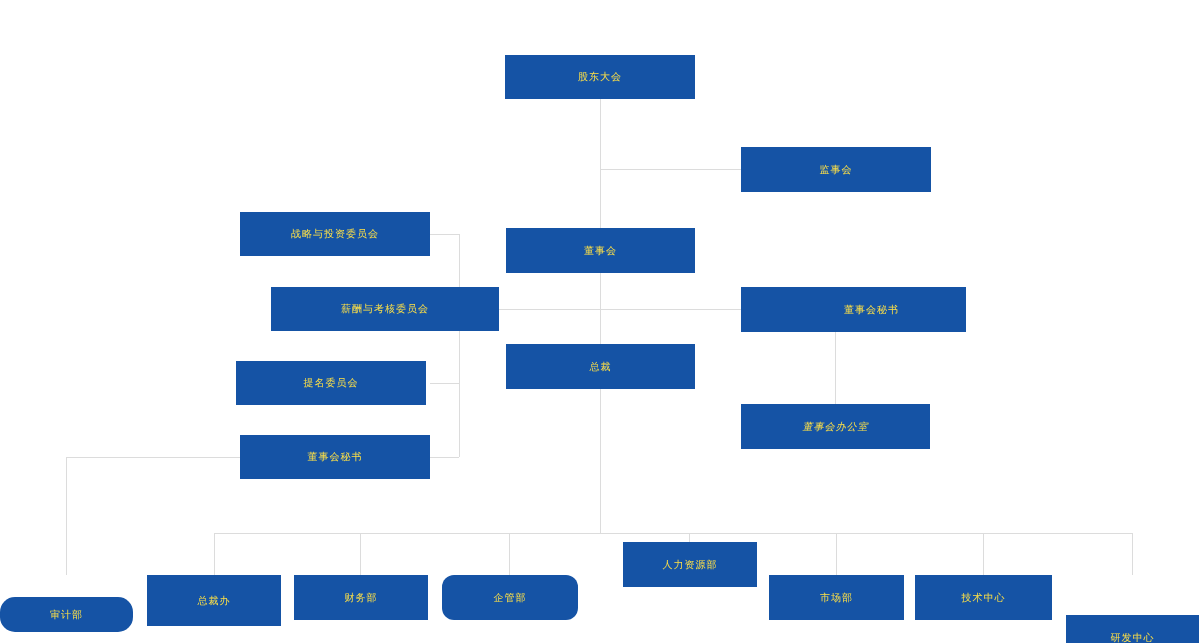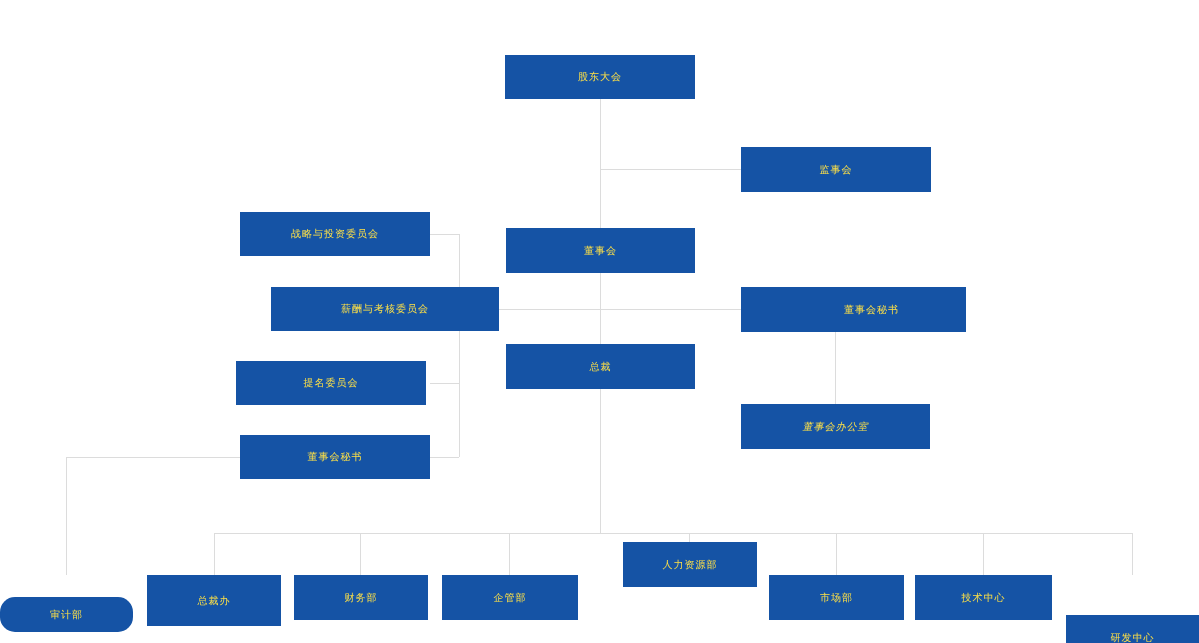--- a/index.html
+++ b/index.html
@@ -84,21 +84,21 @@
     </div>
   <div class="node" style="left:0px;    top:597px; width:133px; height:35px;border-radius:15px;">
       <span>审计部</span>
     </div>
   <div class="node" style="left:147px;  top:575px; width:134px; height:51px;">
       <span>总裁办</span>
     </div>
   <div class="node" style="left:294px;  top:575px; width:134px; height:45px;">
       <span>财务部</span>
     </div>
-  <div class="node" style="left:442px;  top:575px; width:136px; height:45px;">
+  <div class="node" style="left:442px;  top:575px; width:136px; height:45px;border-radius:12px;">
       <span>企管部</span>
     </div>
   <div class="node" style="left:623px;  top:542px; width:134px; height:45px;">
       <span>人力资源部</span>
     </div>
   <div class="node" style="left:769px;  top:575px; width:135px; height:45px;">
       <span>市场部</span>
     </div>
   <div class="node" style="left:915px;  top:575px; width:137px; height:45px;">
       <span>技术中心</span>

